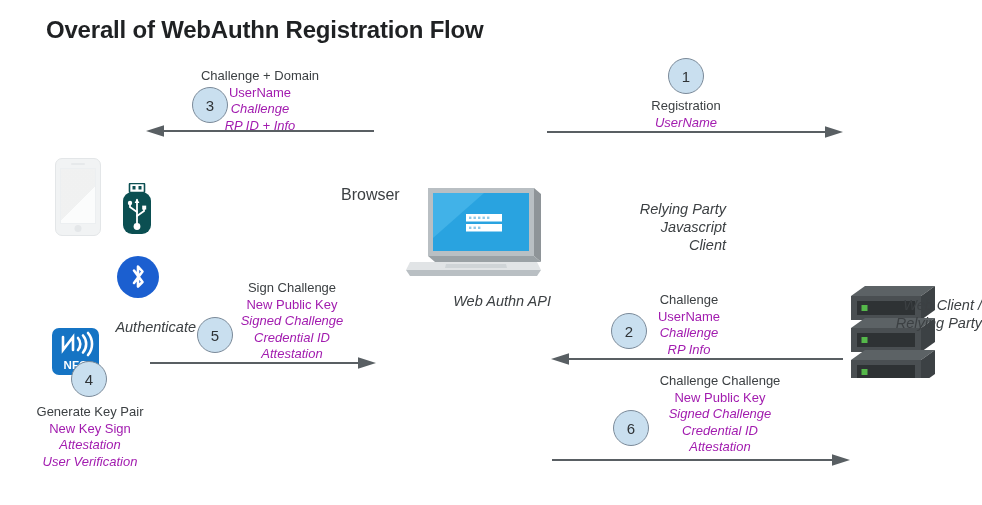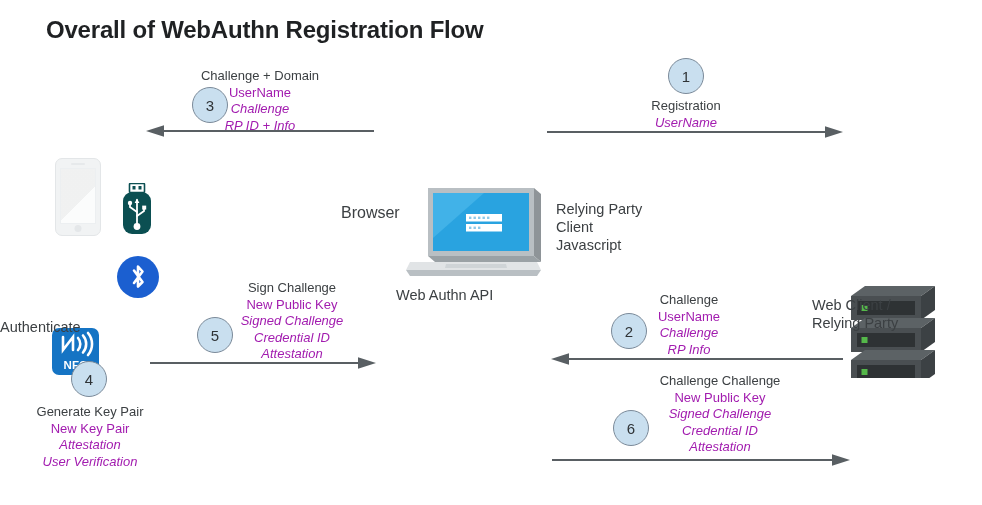--- a/index.html
+++ b/index.html
@@ -62,25 +62,26 @@
     font-size: 15px;
     color: #2f3336;
   }
 
   
   .arrow { height: 14px; }
   .arrow svg { display: block; }
 
   
   .caption {
-    text-align: left;
+    text-align: right;
     font-size: 14.5px;
     color: #3c4043;
     line-height: 18px;
     white-space: nowrap;
+    font-style: italic;
   }
 
   
   .phone-body {
     width: 46px;
     height: 78px;
     border-radius: 7px;
     background: #f1f3f4;
     border: 1px solid #e3e6e8;
     box-sizing: border-box;
@@ -225,21 +226,21 @@
 
     <div class="abs bt-disc" style="left:117px; top:256px;">
       <svg width="22" height="28" viewBox="0 0 22 28">
         <path d="M7 7.5 L15.5 19 L11 23.5 L11 3.5 L15.5 8.5 L7 20" fill="none" stroke="#ffffff" stroke-width="2.6" stroke-linecap="round" stroke-linejoin="round"></path>
       </svg>
     </div>
 
     <div class="abs caption" style="left:0px; top:318px; width:196px;">Authenticate</div>
   </div>
 
-  <div class="abs" style="left:341px; top:204px;">Browser</div>
+  <div class="abs" style="left:341px; top:186px;">Browser</div>
 
   <div class="abs laptop" style="left:406px; top:186px;">
     <svg width="135" height="92" viewBox="0 0 135 92">
 
       <polygon points="22,2 128,2 128,70 22,70" fill="#b9bfc3"></polygon>
       <polygon points="128,2 135,8 135,76 128,70" fill="#8e9498"></polygon>
       <polygon points="22,70 128,70 135,76 29,76" fill="#9aa1a5"></polygon>
 
       <rect x="27" y="7" width="96" height="58" fill="#29a3e0"></rect>
       <polygon points="27,7 78,7 27,52" fill="#41b2e8"></polygon>
@@ -255,26 +256,26 @@
         <rect x="63" y="40.6" width="2.4" height="2.4"></rect>
         <rect x="67.5" y="40.6" width="2.4" height="2.4"></rect>
         <rect x="72" y="40.6" width="2.4" height="2.4"></rect>
       </g>
 
       <polygon points="4,76 131,76 135,84 0,84" fill="#e1e4e6"></polygon>
       <polygon points="0,84 135,84 131,90 4,90" fill="#b9bfc3"></polygon>
       <polygon points="40,78 100,78 101,82 39,82" fill="#cfd4d7"></polygon>
     </svg>
   </div>
-  <div class="abs caption" style="left:396px; top:286px; width:155px;">Web Authn API</div>
+  <div class="abs caption" style="left:396px; top:292px; width:155px;">Web Authn API</div>
 
   <div class="abs caption" style="left:556px; top:200px; width:170px;">
     <div>Relying Party</div>
+    <div>Javascript</div>
     <div>Client</div>
-    <div>Javascript</div>
   </div>
 
   <div class="abs server" style="left:843px; top:186px;">
     <svg width="100" height="100" viewBox="0 0 100 100">
 
       <polygon points="8,18 78,18 92,8 22,8" fill="#5c6265"></polygon>
       <rect x="8" y="18" width="70" height="24" fill="#4a4f52"></rect>
       <polygon points="78,18 92,8 92,32 78,42" fill="#3c4144"></polygon>
       <rect x="14" y="23" width="58" height="14" fill="#2e3234"></rect>
       <rect x="18.5" y="27" width="6" height="6" fill="#55b84a"></rect>
@@ -322,21 +323,21 @@
   <div class="abs arrow" style="left:551px; top:352px; width:292px;">
     <svg width="292" height="14" viewBox="0 0 292 14">
       <line x1="16" y1="7" x2="292" y2="7" stroke="#595f63" stroke-width="2.2"></line>
       <polygon points="0,7 18,1.2 18,12.8" fill="#595f63"></polygon>
     </svg>
   </div>
 
   <div class="abs badge" style="left:71px; top:361px;">4</div>
   <div class="abs flow-block" style="left:0px; top:404px; width:180px;">
     <div class="flow-title">Generate Key Pair</div>
-    <div class="flow-line">New Key Pair</div>
+    <div class="flow-line">New Key Sign</div>
     <div class="flow-line italic">Attestation</div>
     <div class="flow-line italic">User Verification</div>
   </div>
 
   <div class="abs flow-block" style="left:600px; top:373px; width:240px;">
     <div class="flow-title">Challenge Challenge</div>
     <div class="flow-line">New Public Key</div>
     <div class="flow-line italic">Signed Challenge</div>
     <div class="flow-line italic">Credential ID</div>
     <div class="flow-line italic">Attestation</div>

